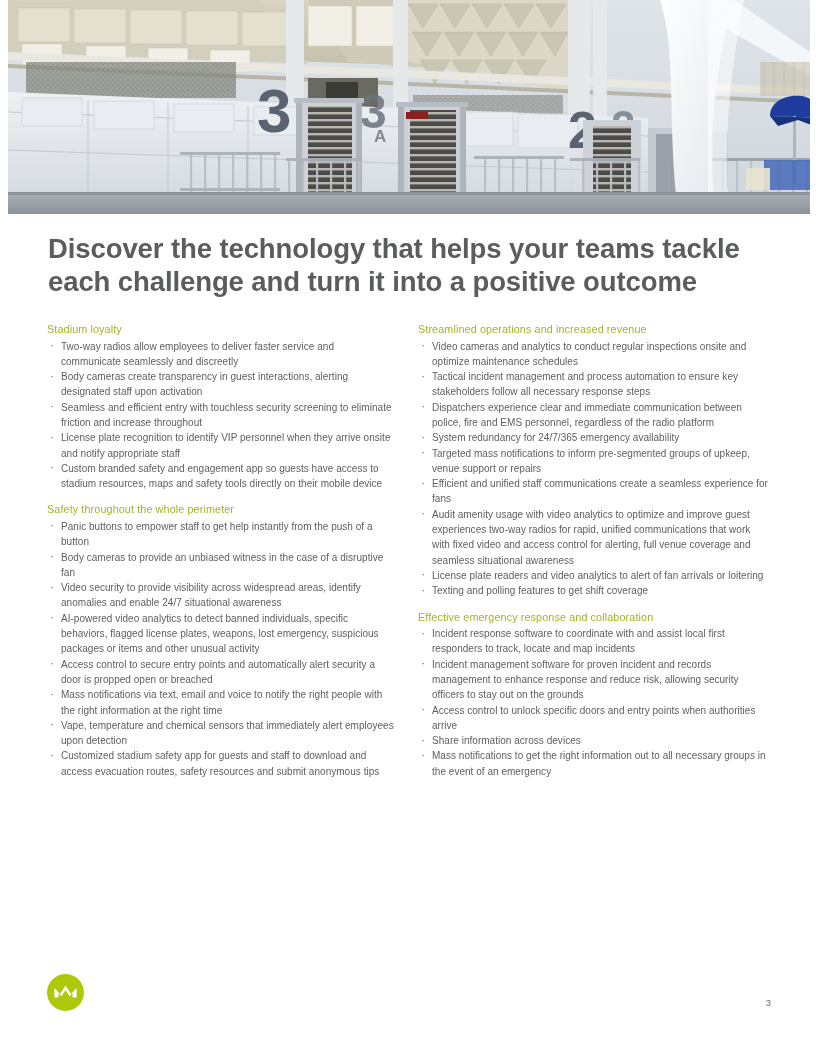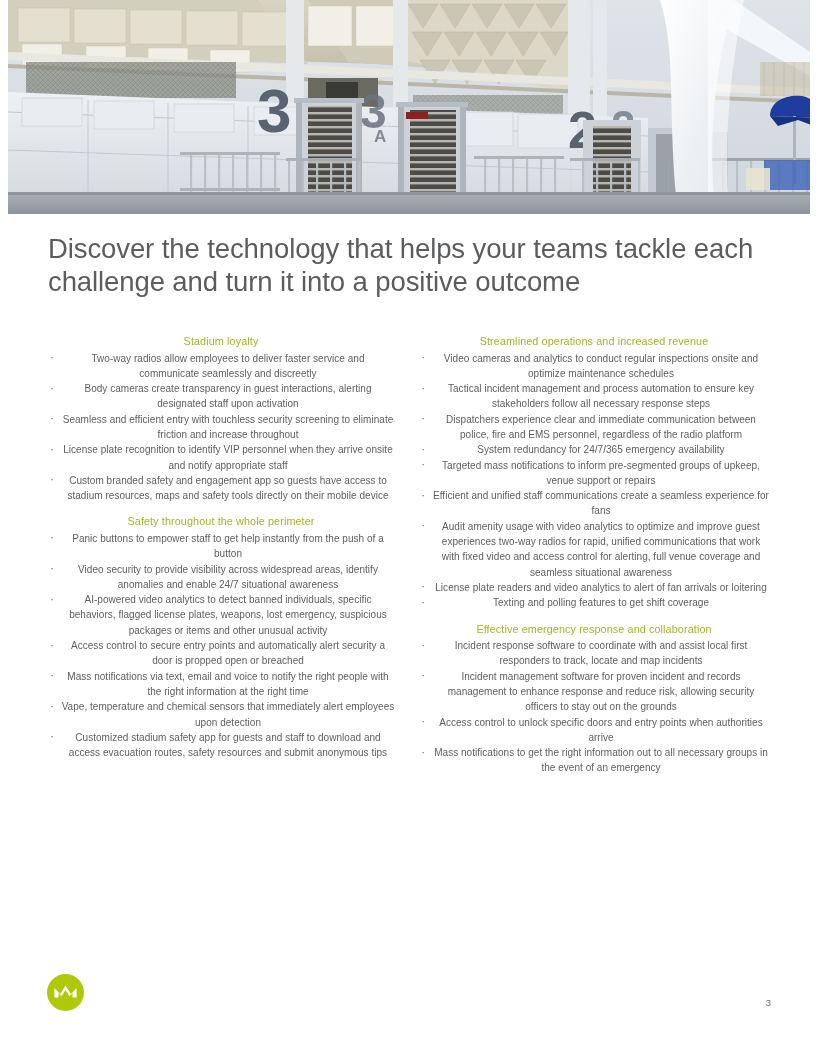--- a/index.html
+++ b/index.html
@@ -30,37 +30,36 @@
   .hero svg { display: block; width: 100%; height: 100%; }
 
   
   .page-title {
     position: absolute;
     left: 48px;
     top: 232px;
     width: 710px;
     font-size: 27.5px;
     line-height: 33px;
-    font-weight: 400;
+    font-weight: 700;
     color: #5b5c5e;
     letter-spacing: -0.1px;
   }
 
   
   .columns {
     position: absolute;
     top: 318px;
     left: 0;
     width: 816px;
     height: 640px;
   }
   .col {
     position: absolute;
-    top: 16px;
-    text-align: center;
+    top: 4px;
   }
   .col-left  { left: 47px;  width: 348px; }
   .col-right { left: 418px; width: 352px; }
 
   .section { margin-bottom: 11px; }
 
   .section-heading {
     color: #a6b227;
     font-size: 10.8px;
     line-height: 15px;
@@ -324,20 +323,21 @@
         <li>Seamless and efficient entry with touchless security screening to eliminate friction and increase throughout</li>
         <li>License plate recognition to identify VIP personnel when they arrive onsite and notify appropriate staff</li>
         <li>Custom branded safety and engagement app so guests have access to stadium resources, maps and safety tools directly on their mobile device</li>
       </ul>
     </section>
 
     <section class="section">
       <h2 class="section-heading">Safety throughout the whole perimeter</h2>
       <ul class="bullets">
         <li>Panic buttons to empower staff to get help instantly from the push of a button</li>
+        <li>Body cameras to provide an unbiased witness in the case of a disruptive fan</li>
         <li>Video security to provide visibility across widespread areas, identify anomalies and enable 24/7 situational awareness</li>
         <li>AI-powered video analytics to detect banned individuals, specific behaviors, flagged license plates, weapons, lost emergency, suspicious packages or items and other unusual activity</li>
         <li>Access control to secure entry points and automatically alert security a door is propped open or breached</li>
         <li>Mass notifications via text, email and voice to notify the right people with the right information at the right time</li>
         <li>Vape, temperature and chemical sensors that immediately alert employees upon detection</li>
         <li>Customized stadium safety app for guests and staff to download and access evacuation routes, safety resources and submit anonymous tips</li>
       </ul>
     </section>
 
   </div>
@@ -358,20 +358,21 @@
         <li>Texting and polling features to get shift coverage</li>
       </ul>
     </section>
 
     <section class="section">
       <h2 class="section-heading">Effective emergency response and collaboration</h2>
       <ul class="bullets">
         <li>Incident response software to coordinate with and assist local first responders to track, locate and map incidents</li>
         <li>Incident management software for proven incident and records management to enhance response and reduce risk, allowing security officers to stay out on the grounds</li>
         <li>Access control to unlock specific doors and entry points when authorities arrive</li>
+        <li>Share information across devices</li>
         <li>Mass notifications to get the right information out to all necessary groups in the event of an emergency</li>
       </ul>
     </section>
 
   </div>
 </div>
 
 <div class="footer-logo">
   <svg viewBox="0 0 40 40">
     <circle cx="20" cy="20" r="20" fill="#aec90a"></circle>

